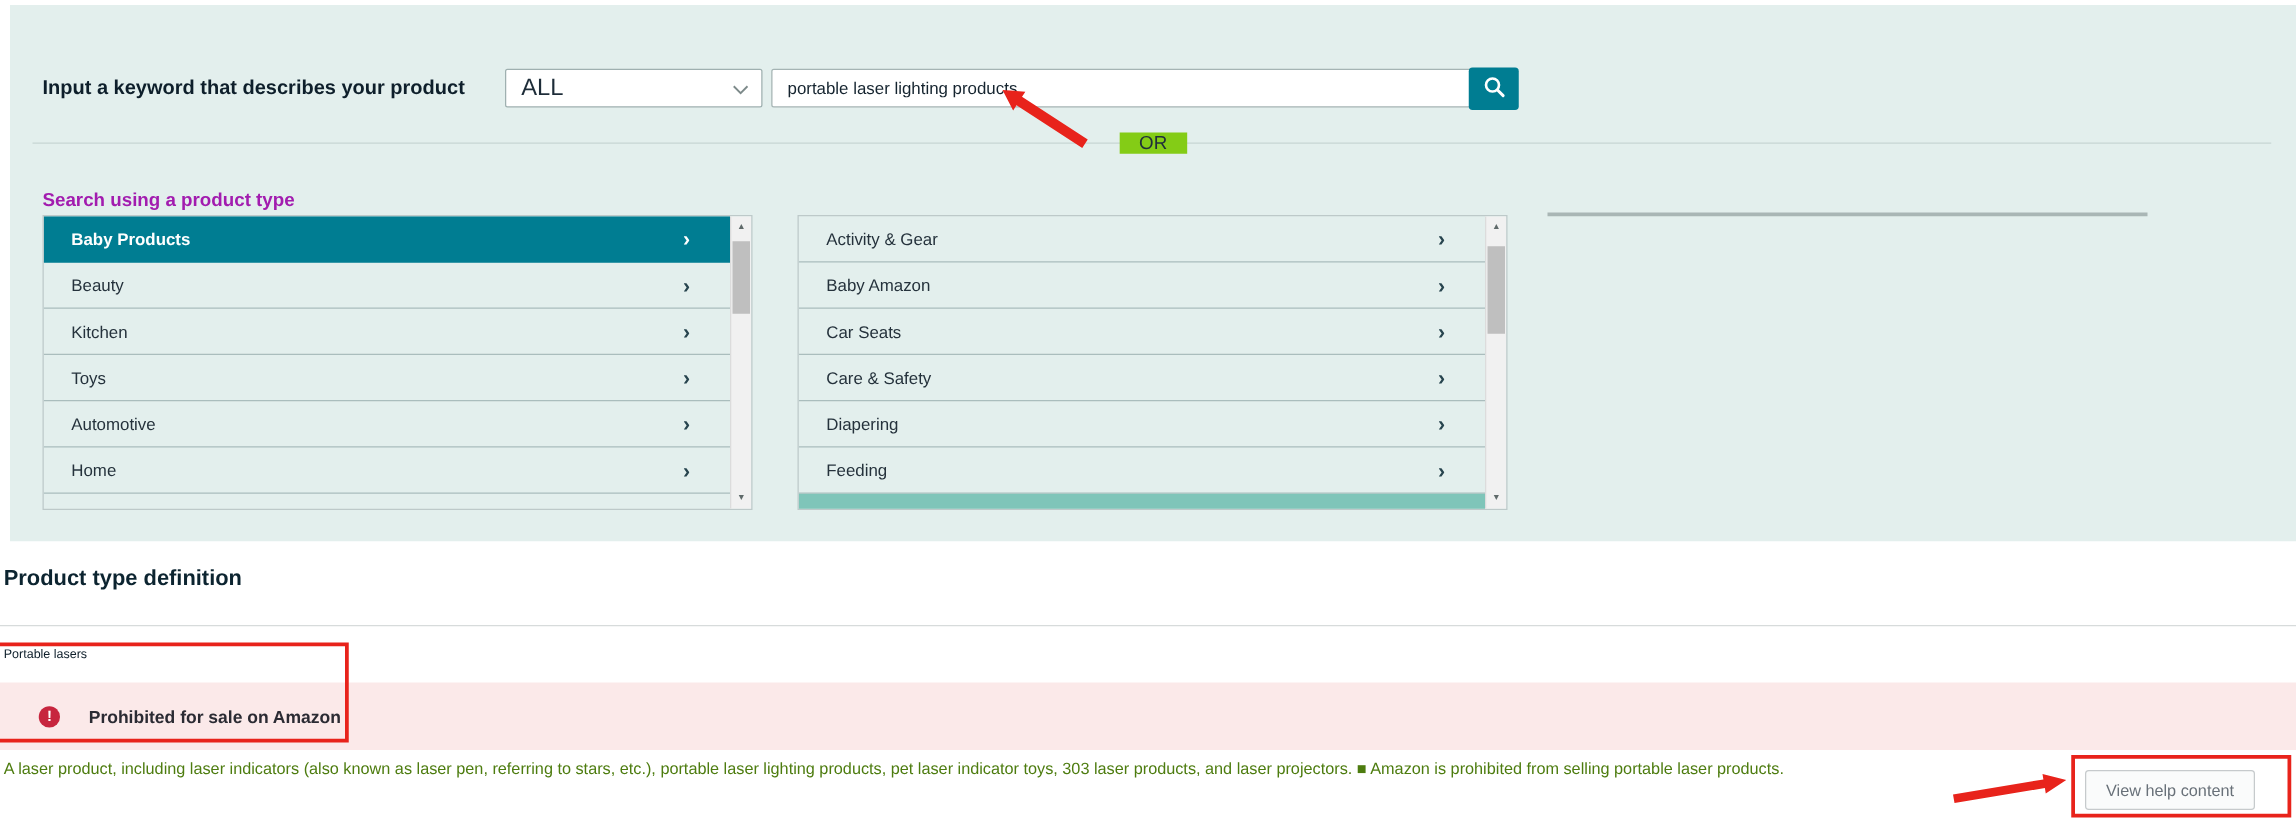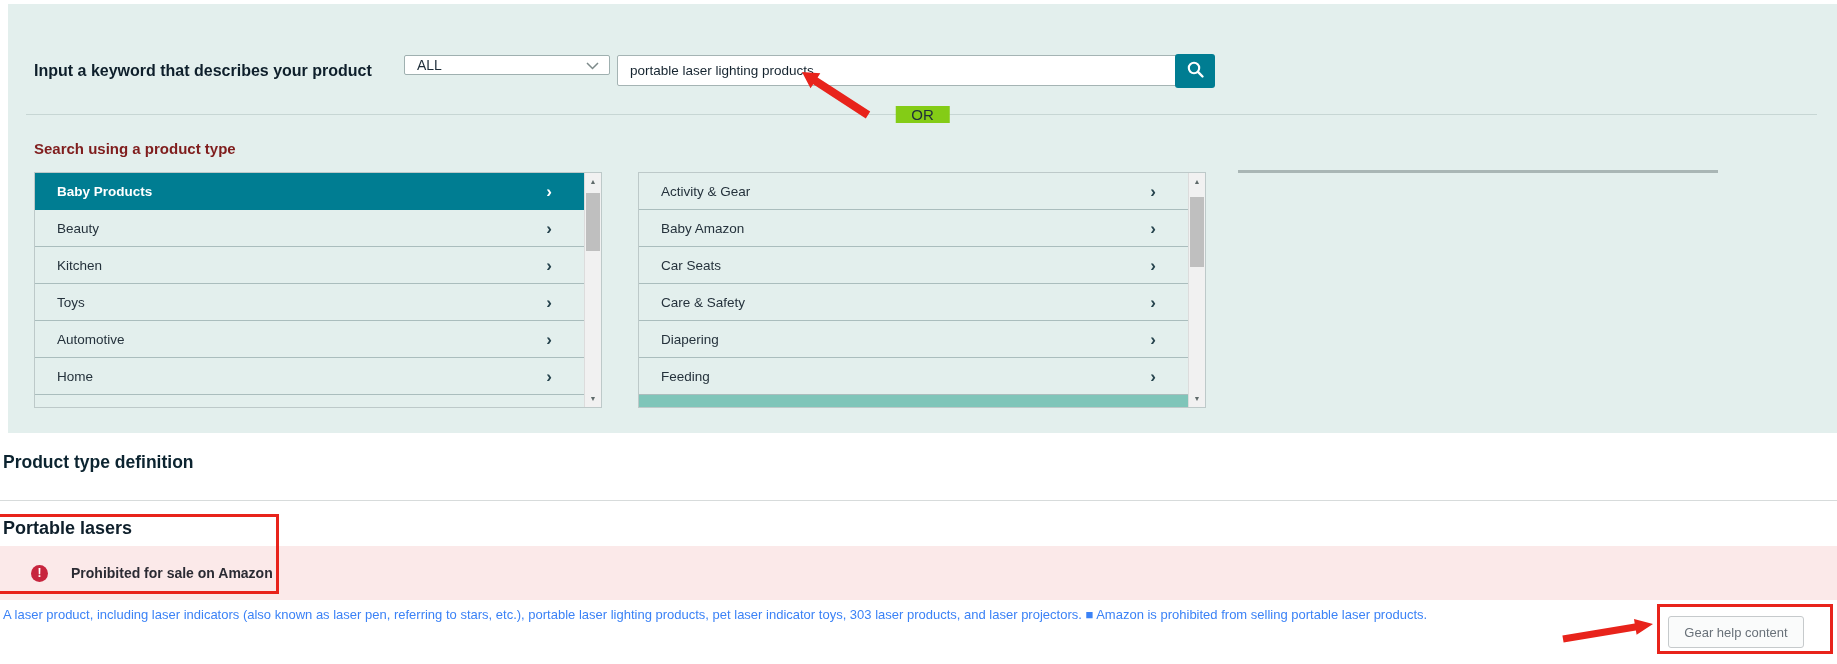--- a/index.html
+++ b/index.html
@@ -17,43 +17,43 @@
   .title-row{position:absolute;left:26px;top:8px;display:flex;align-items:center;}
   .page-title{font-size:20px;font-weight:bold;color:#0c2430;letter-spacing:.2px;}
   .mode-tabs{display:flex;align-items:center;margin-left:34px;font-size:15px;}
   .tab-gray{color:#98a4a6;}
   .tab-sep{color:#a9b4b6;margin:0 13px;font-size:15px;}
   .tab-teal{color:#0e7f98;cursor:pointer;}
   
   .form-row{position:absolute;left:0;top:50px;height:35px;width:100%;}
   .kw-label{position:absolute;left:26px;top:8px;font-size:16px;font-weight:bold;color:#0e1f2b;}
   .dropdown{
-    position:absolute;left:396px;top:1px;width:206px;height:20px;
+    position:absolute;left:396px;top:1px;width:206px;height:31px;
     background:#ffffff;border:1px solid #9fb0b0;border-radius:2px;
     display:flex;align-items:center;justify-content:space-between;
-    padding:0 10px 0 12px;font-size:14px;color:#1d2c38;cursor:pointer;box-sizing:border-box;
+    padding:0 10px 0 12px;font-size:19px;color:#1d2c38;cursor:pointer;box-sizing:border-box;
   }
   .kw-input{
     position:absolute;left:609px;top:1px;width:583px;height:31px;
     background:#ffffff;border:1px solid #a5b4b4;border-radius:2px;
     font-family:"Liberation Sans",sans-serif;font-size:13.5px;color:#15242f;
     padding:0 12px;box-sizing:border-box;outline:none;
   }
   .search-btn{
     position:absolute;left:1167px;top:0;width:40px;height:34px;
     background:#007d92;border:none;border-radius:3px;cursor:pointer;
     display:flex;align-items:center;justify-content:center;
   }
   
   .or-line{position:absolute;left:18px;right:20px;top:110px;height:1px;background:#c7d6d4;}
   .or-label{
     position:absolute;left:50%;top:102px;transform:translateX(-50%);
     background:#84cc16;padding:0 16px;font-size:15px;color:#202f3a;
   }
-  .sub-heading{position:absolute;left:26px;top:136px;font-size:15px;font-weight:bold;color:#7f1d1d;}
+  .sub-heading{position:absolute;left:26px;top:148px;font-size:15px;font-weight:bold;color:#a21caf;}
   
   .listbox{
     position:absolute;top:168px;height:236px;width:568px;
     border:1px solid #bdc9c9;background:#e3efed;overflow:hidden;box-sizing:border-box;
   }
   .listbox.l1{left:26px;}
   .listbox.l2{left:630px;}
   .rows{position:absolute;left:0;top:0;right:17px;}
   .row{
     height:37px;display:flex;align-items:center;justify-content:space-between;
@@ -73,32 +73,32 @@
     font-size:7px;color:#5f6a6a;cursor:pointer;}
   .sbar .arr.up{top:0;}
   .sbar .arr.down{bottom:0;}
   .sbar .thumb{position:absolute;left:1px;width:14px;background:#bfbfbf;cursor:pointer;}
   .l1 .thumb{top:20px;height:58px;}
   .l2 .thumb{top:24px;height:70px;}
   .side-line{position:absolute;left:1230px;top:166px;width:480px;height:3px;background:#a9b6b5;}
   
   .def-heading{position:absolute;left:3px;top:452px;font-size:17.5px;font-weight:bold;color:#0c2430;}
   .hr{position:absolute;left:0;right:0;top:500px;height:1px;background:#d7dbdb;}
-  .pt-name{position:absolute;left:3px;top:518px;font-size:18px;font-weight:bold;color:#0e1f2b;}
+  .pt-name{position:absolute;left:3px;top:518px;font-size:10px;font-weight:normal;color:#0e1f2b;}
   .banner{
     position:absolute;left:0;right:0;top:546px;height:54px;background:#fbe9e9;
     display:flex;align-items:center;
   }
   .alert-icon{
     width:17px;height:17px;border-radius:50%;background:#c7253e;margin-left:31px;
     display:flex;align-items:center;justify-content:center;
     color:#ffffff;font-size:12px;font-weight:bold;line-height:1;flex:0 0 auto;
   }
   .banner-text{margin-left:23px;font-size:14px;font-weight:bold;color:#2b2b33;}
-  .descr{position:absolute;left:3px;top:607px;font-size:13px;color:#3b82f6;white-space:nowrap;}
+  .descr{position:absolute;left:3px;top:607px;font-size:13px;color:#4d7c0f;white-space:nowrap;}
   .help-btn{
     position:absolute;left:1668px;top:616px;width:136px;height:32px;
     background:#fafbfb;border:1px solid #c6cacc;border-radius:3px;
     font-family:"Liberation Sans",sans-serif;font-size:13px;color:#697179;cursor:pointer;
   }
   
   .anno-rect{position:absolute;border:3px solid #e8231b;box-sizing:border-box;pointer-events:none;}
   .rect1{left:-3px;top:514px;width:282px;height:80px;}
   .rect2{left:1657px;top:604px;width:176px;height:50px;}
   .anno-arrow{position:absolute;pointer-events:none;}
@@ -238,21 +238,21 @@
 
 <div class="pt-name">Portable lasers</div>
 
 <div class="banner">
   <span class="alert-icon">!</span>
   <span class="banner-text">Prohibited for sale on Amazon</span>
 </div>
 
 <div class="descr">A laser product, including laser indicators (also known as laser pen, referring to stars, etc.), portable laser lighting products, pet laser indicator toys, 303 laser products, and laser projectors. ■ Amazon is prohibited from selling portable laser products.</div>
 
-<button class="help-btn">Gear help content</button>
+<button class="help-btn">View help content</button>
 
 <div class="anno-rect rect1"></div>
 <div class="anno-rect rect2"></div>
 
 <svg class="anno-arrow arrow1" width="100" height="65" viewBox="0 0 100 65">
   <polygon points="22,12 40.3,13.3 37.6,17.4 90.2,51.6 85.8,58.4 33.2,24.2 30.5,28.3" fill="#e8231b"></polygon>
 </svg>
 
 <svg class="anno-arrow arrow2" width="105" height="32" viewBox="0 0 105 32">
   <polygon points="98,9 79,4.1 79.7,8.5 7.4,20.6 8.6,27.4 80.9,15.4 81.6,19.8" fill="#e8231b"></polygon>

